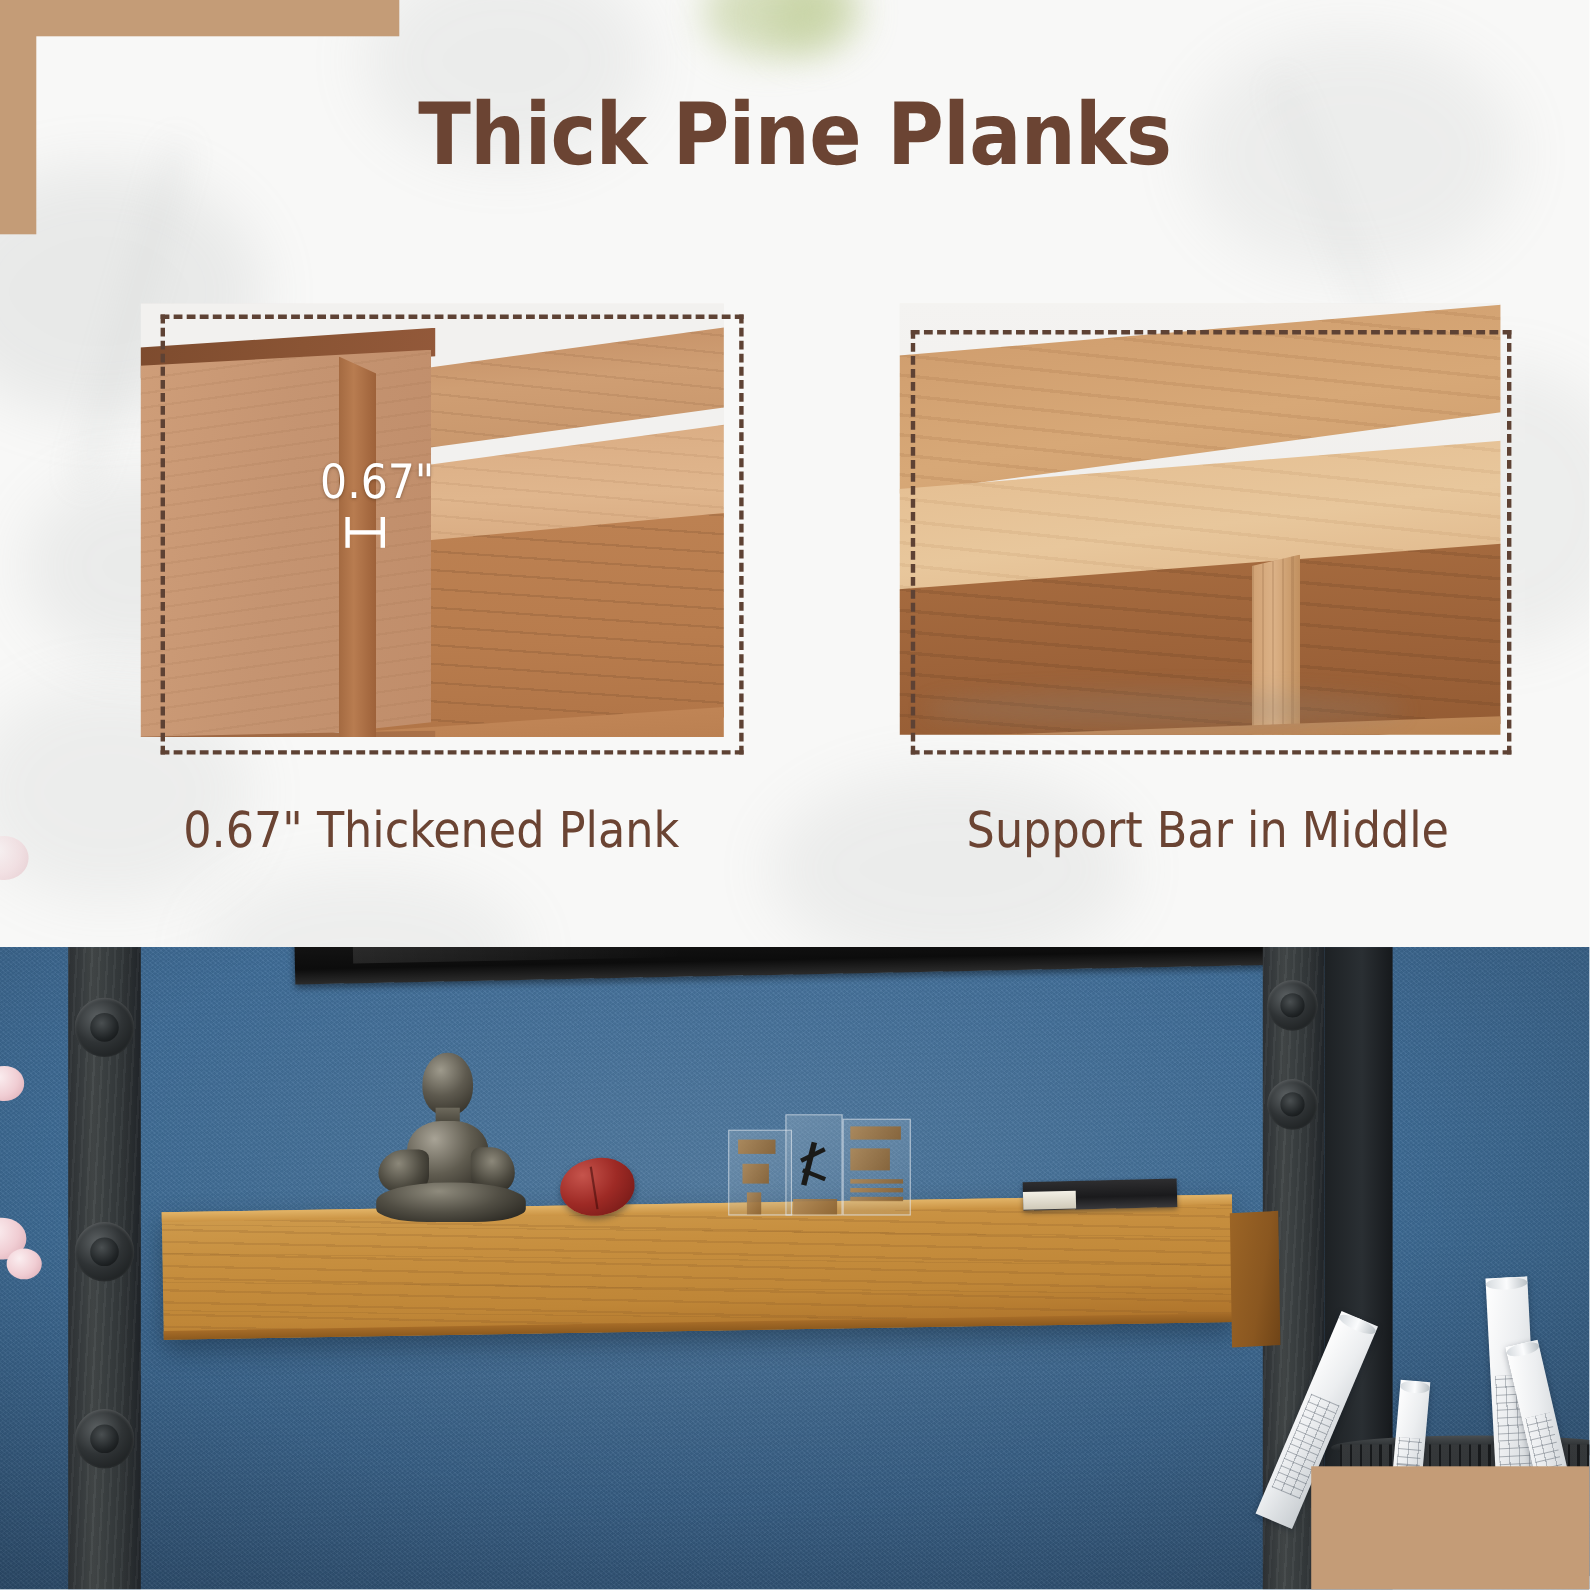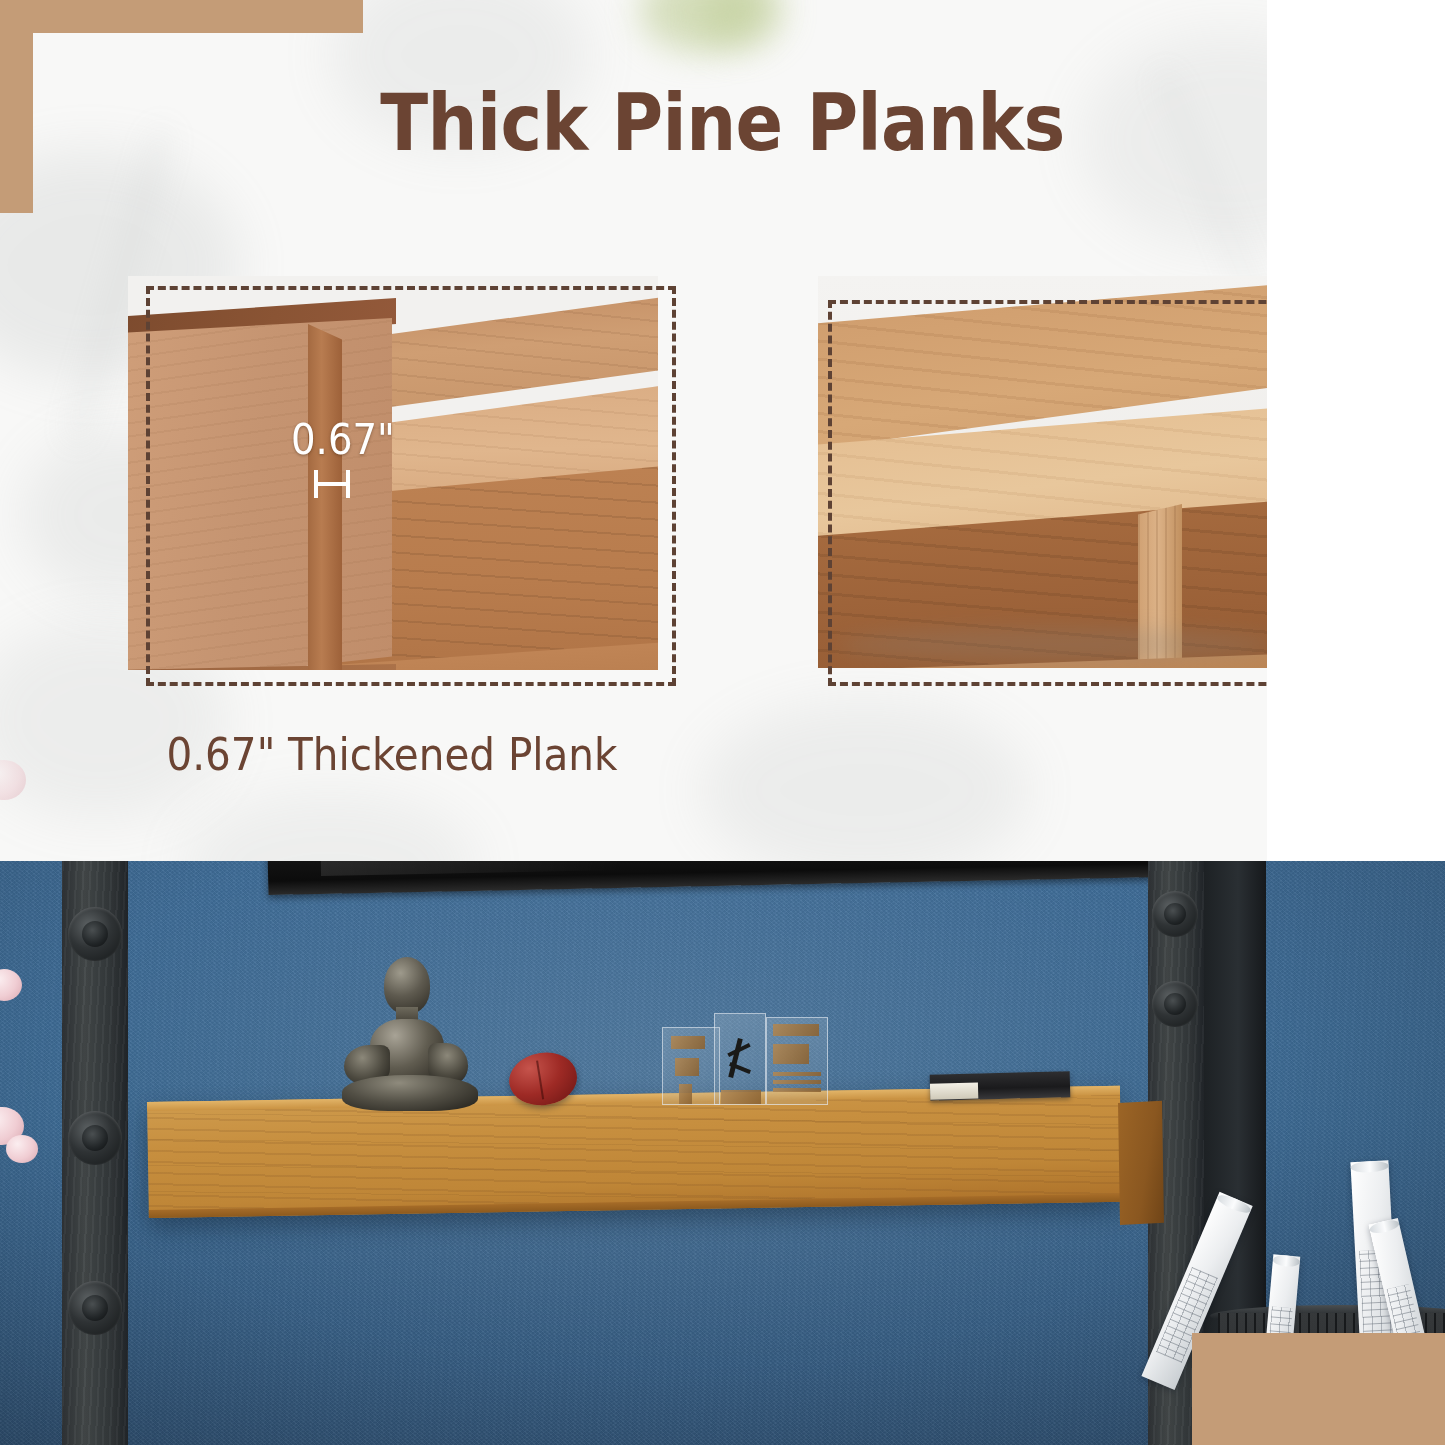--- a/index.html
+++ b/index.html
@@ -14,21 +14,21 @@
   #poster {
     position:relative;
     width:1445px; height:1445px;
     overflow:hidden;
   }
 
   
   .header-panel {
     position:absolute;
     left:0; top:0;
-    width:1267px; height:861px;
+    width:1445px; height:861px;
     background:#f8f8f7;
     overflow:hidden;
   }
 
   
   .shadow-blob {
     position:absolute;
     border-radius:50%;
     background:#9aa0a0;
     filter:blur(26px);
@@ -543,20 +543,21 @@
           <div class="bar-frontband"></div>
           <div class="bar-hollow"></div>
           <div class="bar-support"></div>
           <div class="bar-bottomrim"></div>
           <div class="bar-shadow"></div>
         </div>
       </div>
 
       <div class="dash-box" style="left:10px; top:24px; width:546px; height:386px;"></div>
 
+      <div class="card-caption" style="left:0; top:452px;">Support Bar in Middle</div>
     </div>
 
   </div>
 
   <div class="scene">
     <div class="scene-wall"></div>
     <div class="wall-vignette"></div>
 
     <div class="tv">
       <div class="tv-glint"></div>

